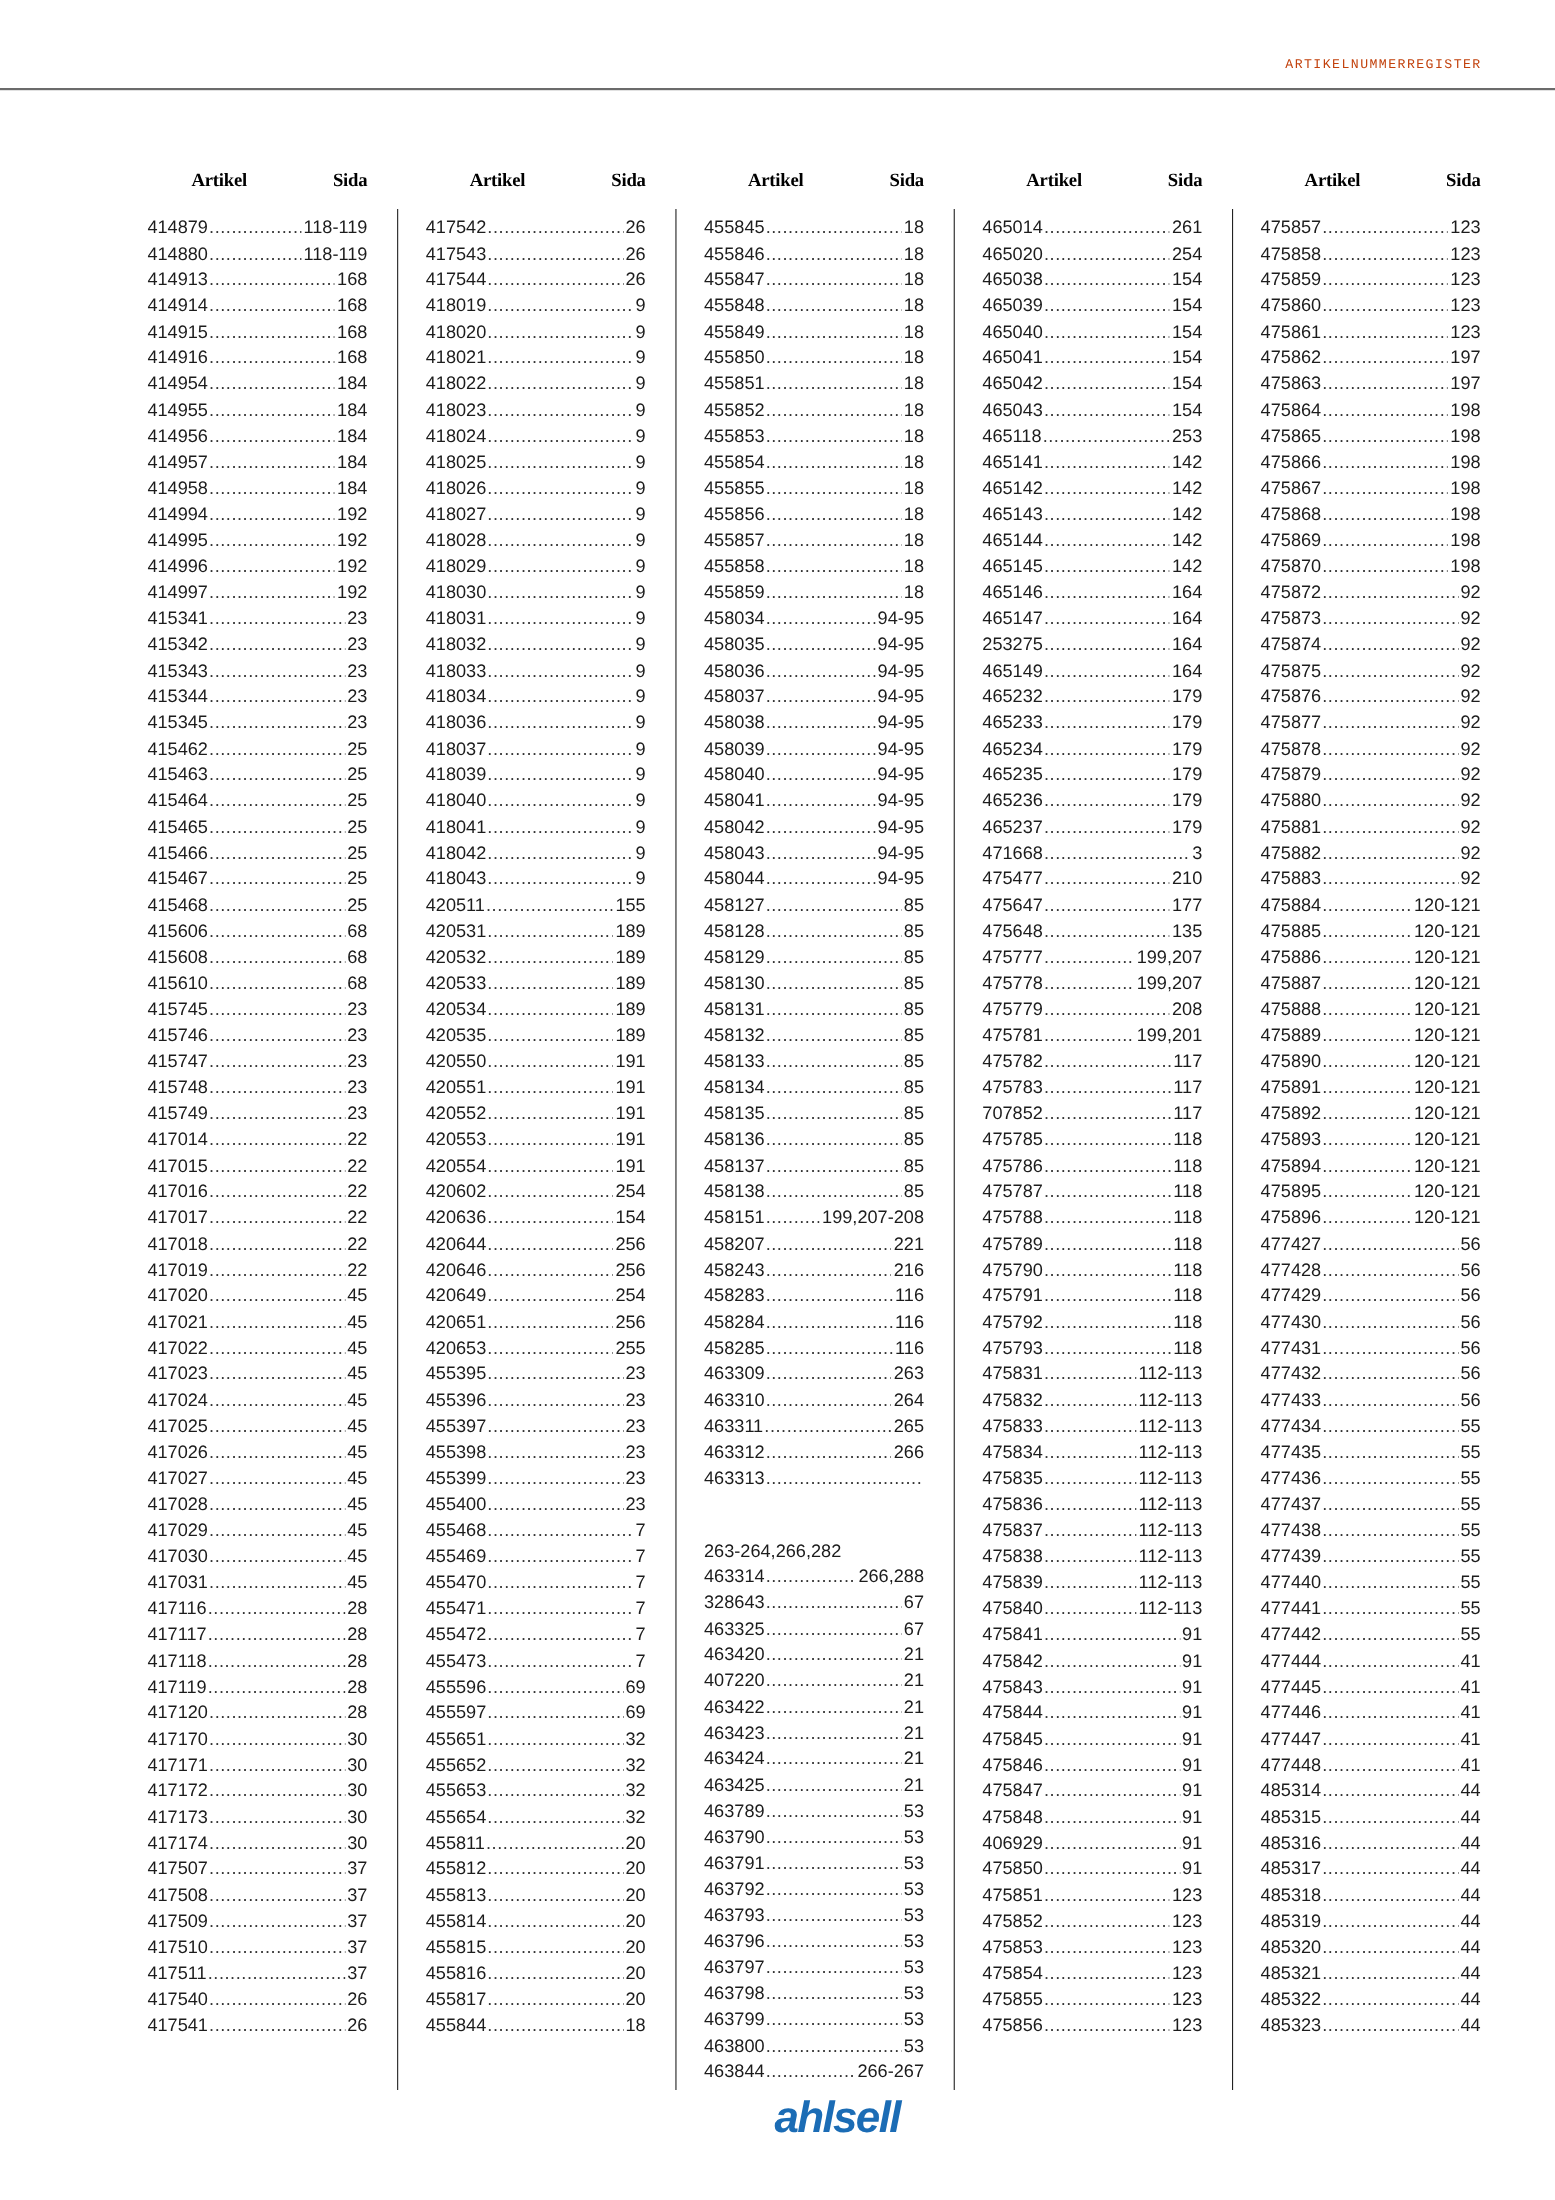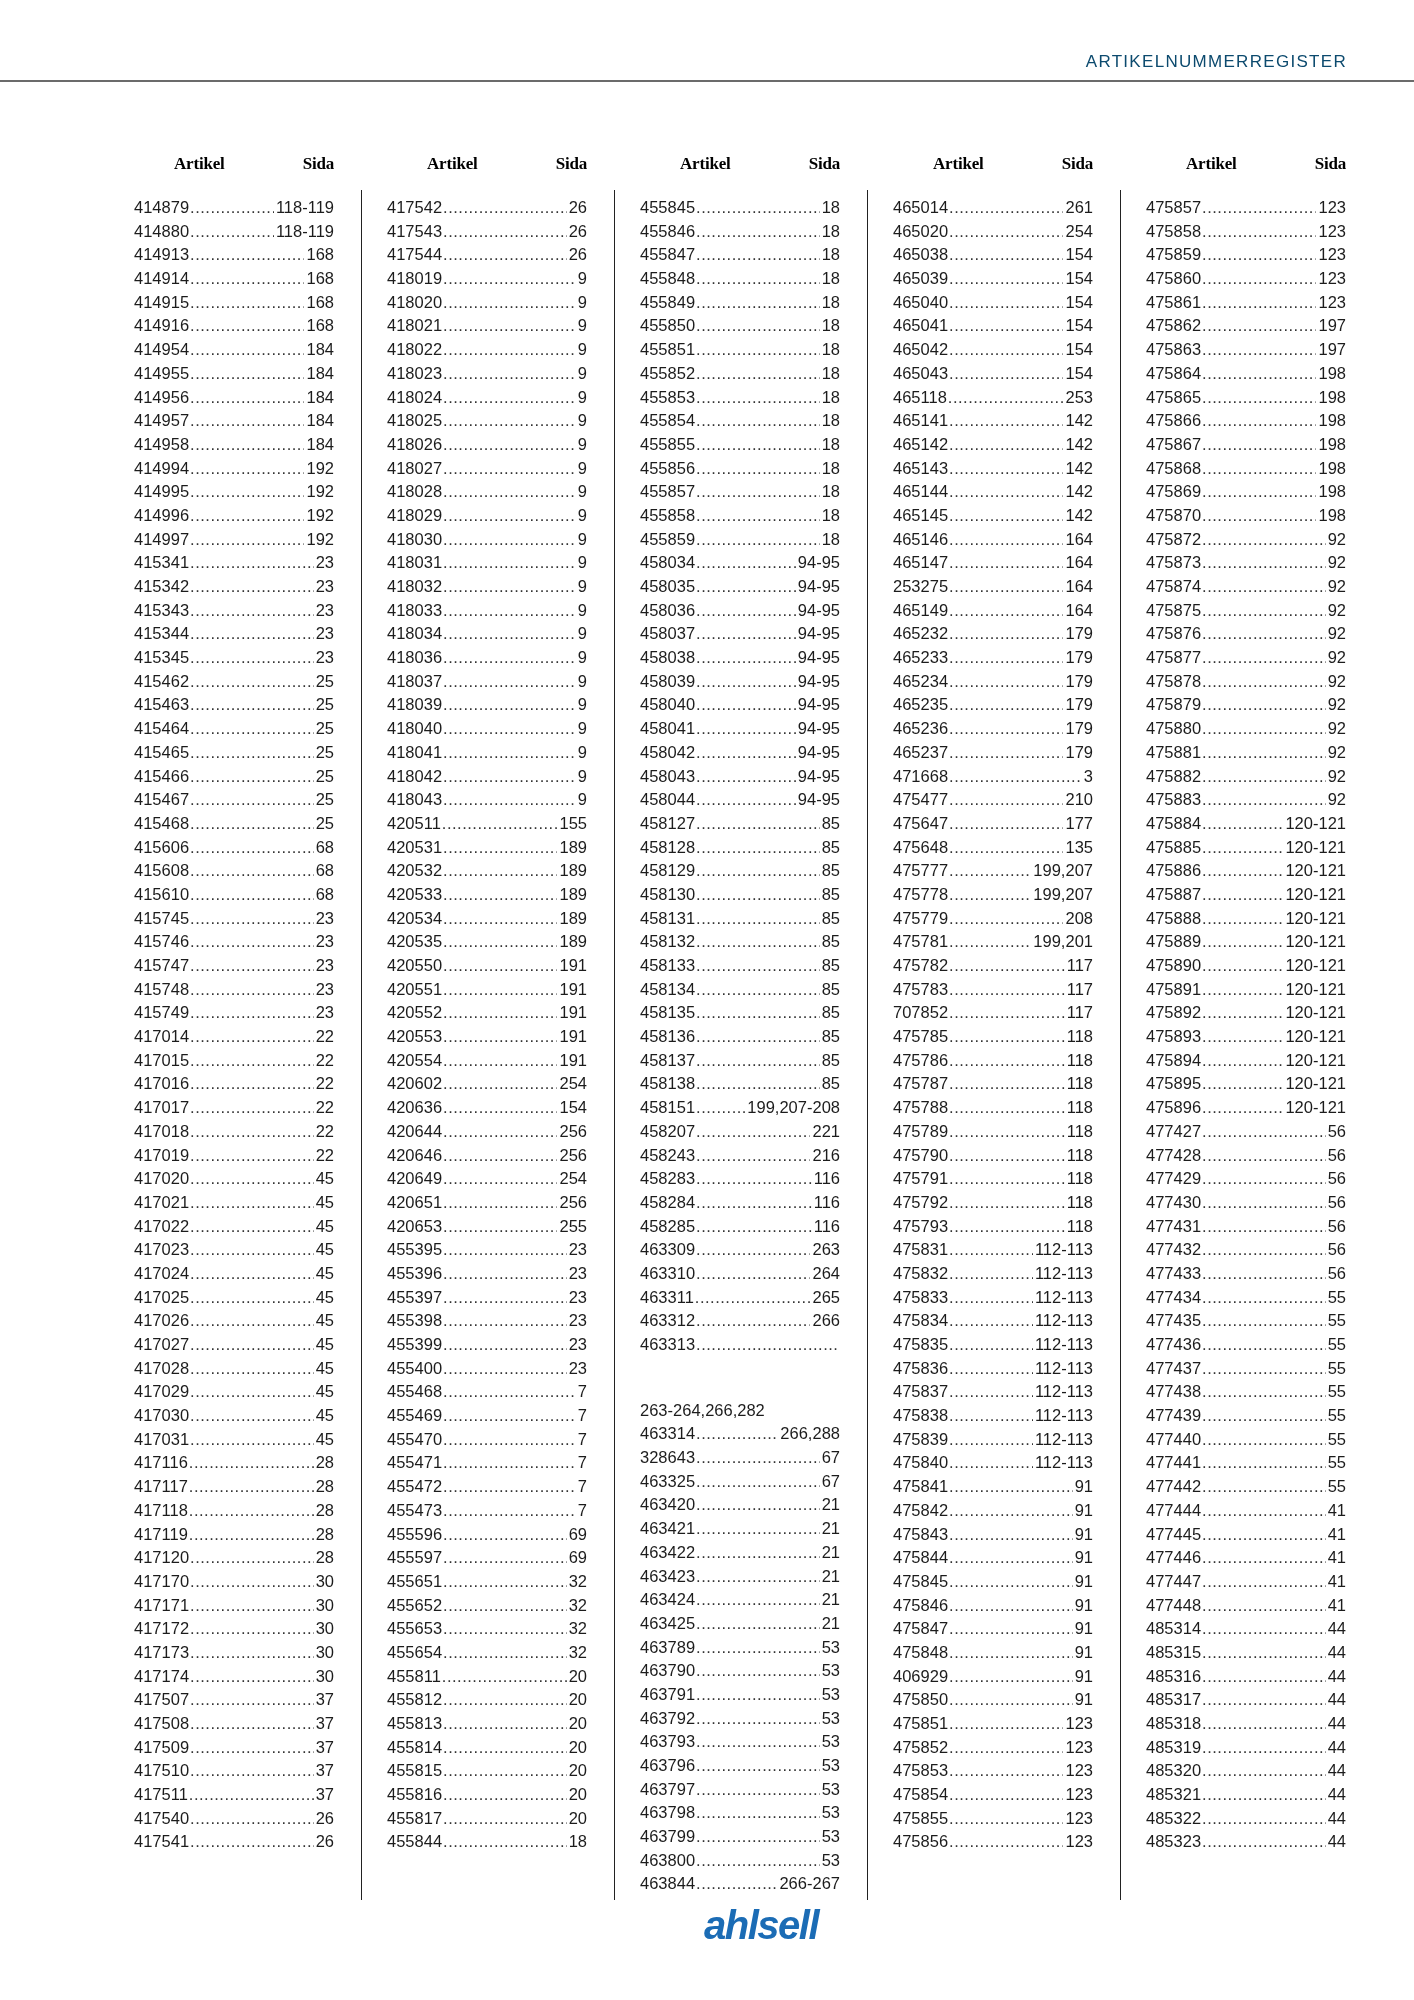--- a/index.html
+++ b/index.html
@@ -2,22 +2,22 @@
 <html><head>
 <meta charset="utf-8">
 <style>
   * { margin: 0; padding: 0; box-sizing: border-box; }
   html, body { width: 1414px; height: 2000px; background: #ffffff; overflow: hidden; }
   body { position: relative; font-family: "Liberation Sans", "DejaVu Sans", sans-serif; color: #1a1a1a; }
 
   .page-header { position: absolute; left: 0; top: 0; width: 1414px; height: 84px; }
   .page-header .title {
     position: absolute; right: 67px; top: 52px;
-    font-size: 17px; letter-spacing: 1.3px; color: #0c4a6e;
-    font-family: Liberation Sans, sans-serif;
+    font-size: 12px; letter-spacing: 1.3px; color: #c2410c;
+    font-family: Liberation Mono, monospace;
   }
   .page-header .rule {
     position: absolute; left: 0; top: 80px; width: 1414px; height: 2px; background: #6b6b6b;
   }
 
   .columns { position: absolute; left: 134px; top: 154px; width: 1212px; height: 1710px; }
   .col {
     position: absolute; top: 0; width: 200px;
   }
   .col-head {
@@ -1053,21 +1053,21 @@
           <span class="art">463325</span>
           <span class="dots"></span>
           <span class="page">67</span>
         </div>
         <div class="row">
           <span class="art">463420</span>
           <span class="dots"></span>
           <span class="page">21</span>
         </div>
         <div class="row">
-          <span class="art">463421</span>
+          <span class="art">407220</span>
           <span class="dots"></span>
           <span class="page">21</span>
         </div>
         <div class="row">
           <span class="art">463422</span>
           <span class="dots"></span>
           <span class="page">21</span>
         </div>
         <div class="row">
           <span class="art">463423</span>

